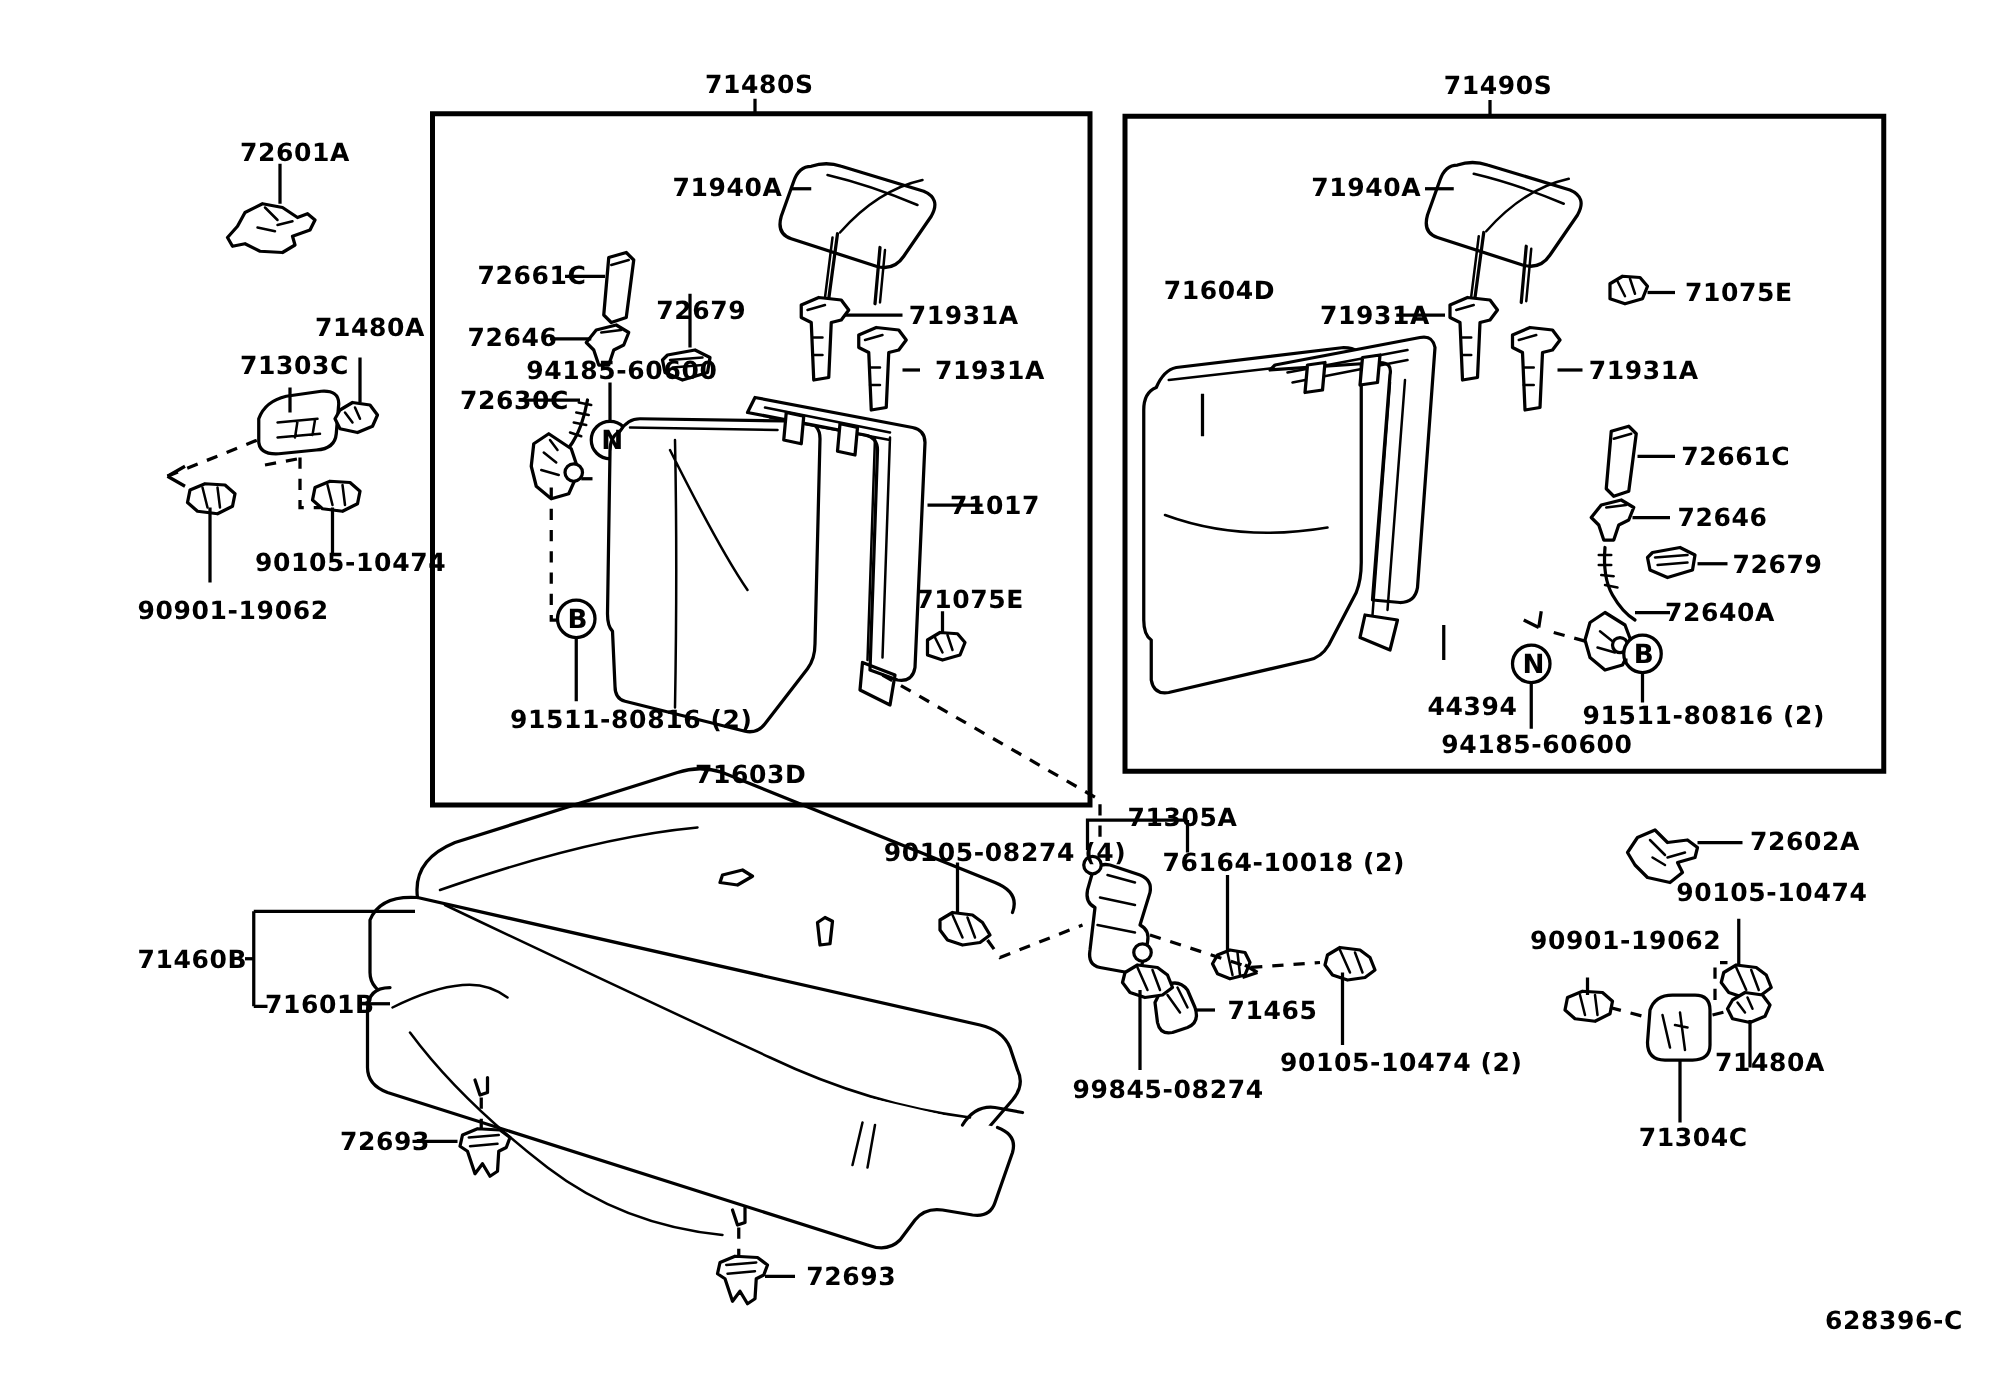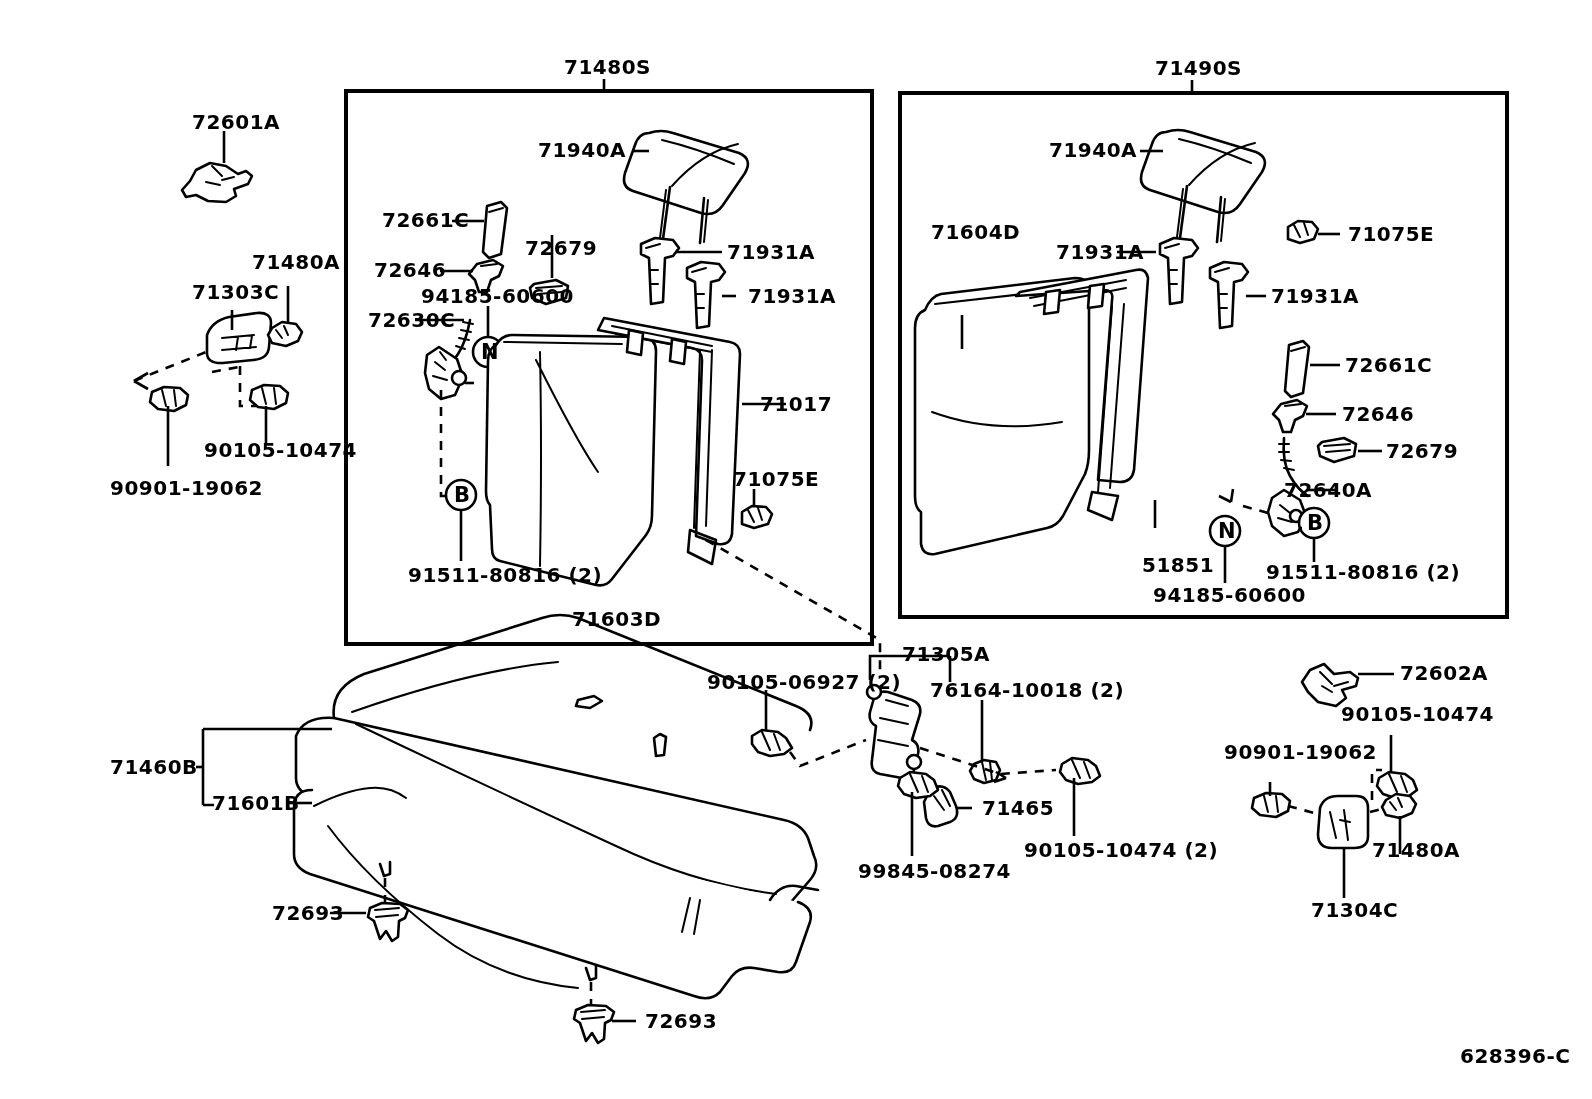--- a/index.html
+++ b/index.html
@@ -331,46 +331,46 @@
 <div class="lbl" style="left:382px;top:210px">72661C</div>
 <div class="lbl" style="left:525px;top:238px">72679</div>
 <div class="lbl" style="left:374px;top:260px">72646</div>
 <div class="lbl" style="left:421px;top:286px">94185-60600</div>
 <div class="lbl" style="left:368px;top:310px">72630C</div>
 <div class="lbl" style="left:727px;top:242px">71931A</div>
 <div class="lbl" style="left:748px;top:286px">71931A</div>
 <div class="lbl" style="left:760px;top:394px">71017</div>
 <div class="lbl" style="left:733px;top:469px">71075E</div>
 <div class="lbl" style="left:408px;top:565px">91511-80816 (2)</div>
-<div class="lbl" style="left:572px;top:609px">71603D</div>
+<div class="lbl" style="left:556px;top:609px">71603D</div>
 <div class="lbl" style="left:454px;top:485px;font-size:21px">B</div>
 <div class="lbl" style="left:481px;top:342px;font-size:21px">N</div>
 
 <div class="lbl" style="left:1155px;top:58px">71490S</div>
 <div class="lbl" style="left:1049px;top:140px">71940A</div>
 <div class="lbl" style="left:931px;top:222px">71604D</div>
 <div class="lbl" style="left:1056px;top:242px">71931A</div>
 <div class="lbl" style="left:1271px;top:286px">71931A</div>
 <div class="lbl" style="left:1348px;top:224px">71075E</div>
 <div class="lbl" style="left:1345px;top:355px">72661C</div>
 <div class="lbl" style="left:1342px;top:404px">72646</div>
 <div class="lbl" style="left:1386px;top:441px">72679</div>
-<div class="lbl" style="left:1284px;top:480px">72640A</div>
-<div class="lbl" style="left:1142px;top:555px">51851</div>
+<div class="lbl" style="left:1332px;top:480px">72640A</div>
+<div class="lbl" style="left:1142px;top:555px">44394</div>
 <div class="lbl" style="left:1153px;top:585px">94185-60600</div>
 <div class="lbl" style="left:1266px;top:562px">91511-80816 (2)</div>
 <div class="lbl" style="left:1307px;top:513px;font-size:21px">B</div>
 <div class="lbl" style="left:1218px;top:521px;font-size:21px">N</div>
 
 <div class="lbl" style="left:110px;top:757px">71460B</div>
 <div class="lbl" style="left:212px;top:793px">71601B</div>
 <div class="lbl" style="left:272px;top:903px">72693</div>
 <div class="lbl" style="left:645px;top:1011px">72693</div>
 
-<div class="lbl" style="left:707px;top:672px">90105-06927 (2)</div>
+<div class="lbl" style="left:707px;top:672px">90105-08274 (4)</div>
 <div class="lbl" style="left:902px;top:644px">71305A</div>
 <div class="lbl" style="left:930px;top:680px">76164-10018 (2)</div>
 <div class="lbl" style="left:982px;top:798px">71465</div>
 <div class="lbl" style="left:858px;top:861px">99845-08274</div>
 <div class="lbl" style="left:1024px;top:840px">90105-10474 (2)</div>
 
 <div class="lbl" style="left:1400px;top:663px">72602A</div>
 <div class="lbl" style="left:1341px;top:704px">90105-10474</div>
 <div class="lbl" style="left:1224px;top:742px">90901-19062</div>
 <div class="lbl" style="left:1372px;top:840px">71480A</div>

